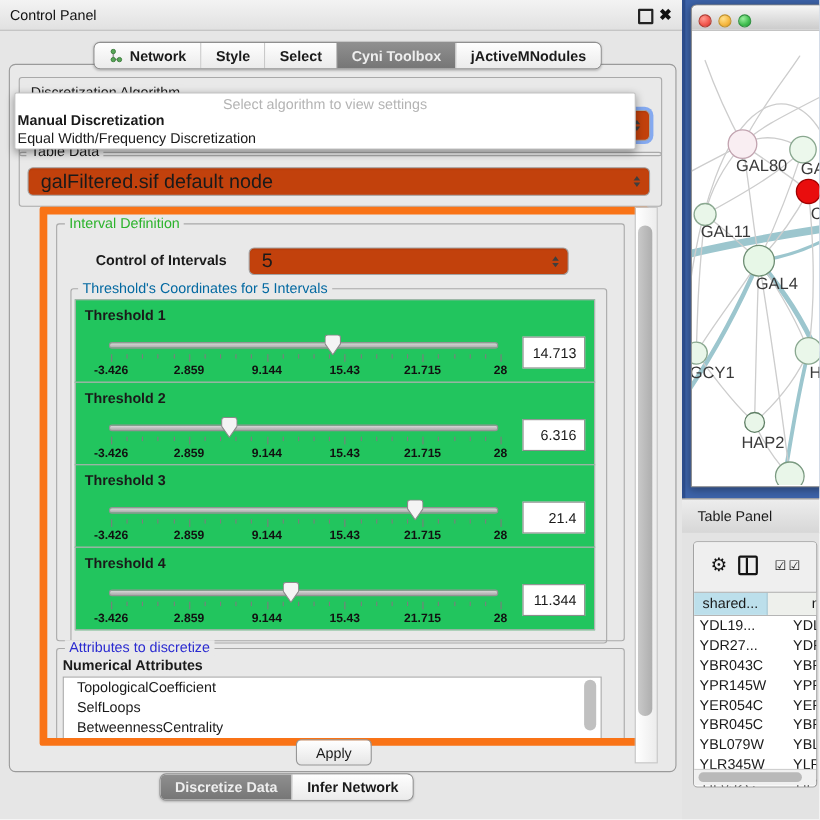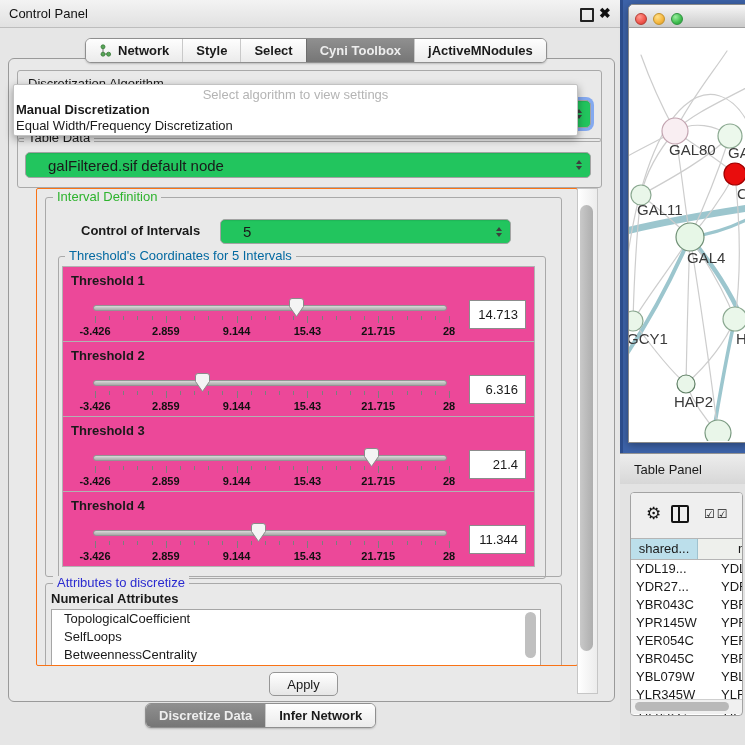--- a/index.html
+++ b/index.html
@@ -19,40 +19,40 @@
   .seg .s{font-size:13px;font-weight:bold;padding:3px 13px;background:linear-gradient(#fefefe,#ebebeb);
           border-left:1px solid #c9c9c9;display:flex;align-items:center;gap:6px;white-space:nowrap;line-height:17px}
   .seg .s:first-child{border-left:none}
   .seg .s.sel{background:linear-gradient(#8f8f8f,#767676);color:#eeeeee;border-left-color:#6d6d6d}
 
   .cp-main{left:8px;top:58px;width:605px;height:642px;border:1px solid #9a9a9a;border-radius:6px;background:#e9e9e9}
 
   .group{position:absolute;border:1px solid #a9a9a9;border-radius:3px}
   .group-title{position:absolute;font-size:13px;line-height:14px;background:#e9e9e9;padding:0 4px;white-space:nowrap}
 
-  .combo{position:absolute;background:#22c55e;border:1px solid #a3a3a3;border-radius:5px;font-size:15px;
-         display:flex;align-items:center;padding:0 24px 0 22px;box-sizing:border-box;
+  .combo{position:absolute;background:#c2410c;border:1px solid #a3a3a3;border-radius:5px;font-size:18px;
+         display:flex;align-items:center;padding:0 24px 0 11px;box-sizing:border-box;
          box-shadow:inset 0 1px 1px rgba(0,0,0,.08)}
   .arrows{position:absolute;right:8px;top:50%;transform:translateY(-50%);display:flex;flex-direction:column;gap:2px}
   .tri{width:0;height:0;border-left:3.5px solid transparent;border-right:3.5px solid transparent}
   .tri.up{border-bottom:4.5px solid #3e3e3e}
   .tri.down{border-top:4.5px solid #3e3e3e}
   .focusring{box-shadow:0 0 0 3px rgba(97,147,242,.75), inset 0 1px 1px rgba(0,0,0,.08)}
 
   .popup{left:13px;top:84px;width:563px;height:50px;background:#fff;border:1px solid #c2c2c2;border-radius:2px;
          box-shadow:0 3px 8px rgba(0,0,0,.38);z-index:40}
   .popup-prompt{position:absolute;left:0;top:2px;width:100%;text-align:center;color:#b4b4b4;font-size:13px}
   .popup-item{position:absolute;left:2px;font-size:13px;white-space:nowrap}
 
-  .viewport{left:36px;top:188px;width:540px;height:476px;border:1px solid #f97316;border-radius:2px;overflow:hidden}
+  .viewport{left:36px;top:188px;width:540px;height:476px;border:7px solid #f97316;border-radius:2px;overflow:hidden}
 
   .vtrack{background:linear-gradient(to right,#ffffff,#ececec);border:1px solid #c6c6c6}
   .vthumb{position:absolute;background:linear-gradient(to right,#c9c9c9,#aeaeae);border-radius:7px}
 
-  .th-row{position:relative;width:473px;height:76px;border:1px solid #b2b2b2;margin-top:-1px;background:#ec4899;box-sizing:border-box}
+  .th-row{position:relative;width:473px;height:76px;border:1px solid #b2b2b2;margin-top:-1px;background:#22c55e;box-sizing:border-box}
   .th-label{position:absolute;left:8px;top:6px;font-weight:bold;font-size:13px}
   .track{position:absolute;left:30px;top:38px;width:352px;height:4px;border:1px solid #949494;border-radius:3px;
          background:linear-gradient(#d9d9d9,#a9a9a9)}
   .thumb{position:absolute;top:31px;width:15px;height:19px}
   .tick{position:absolute;top:49px;width:1px;background:#7d7d7d}
   .tick.major{height:7px}.tick.minor{height:4px}
   .tlab{position:absolute;top:58px;font-size:11px;font-weight:bold;transform:translateX(-50%);color:#111;white-space:nowrap}
   .th-value{position:absolute;left:406px;top:33px;width:57px;height:29px;background:#fff;border:1px solid #8c8c8c;
             font-size:13px;display:flex;align-items:center;justify-content:flex-end;padding-right:7px;box-sizing:border-box}
 

